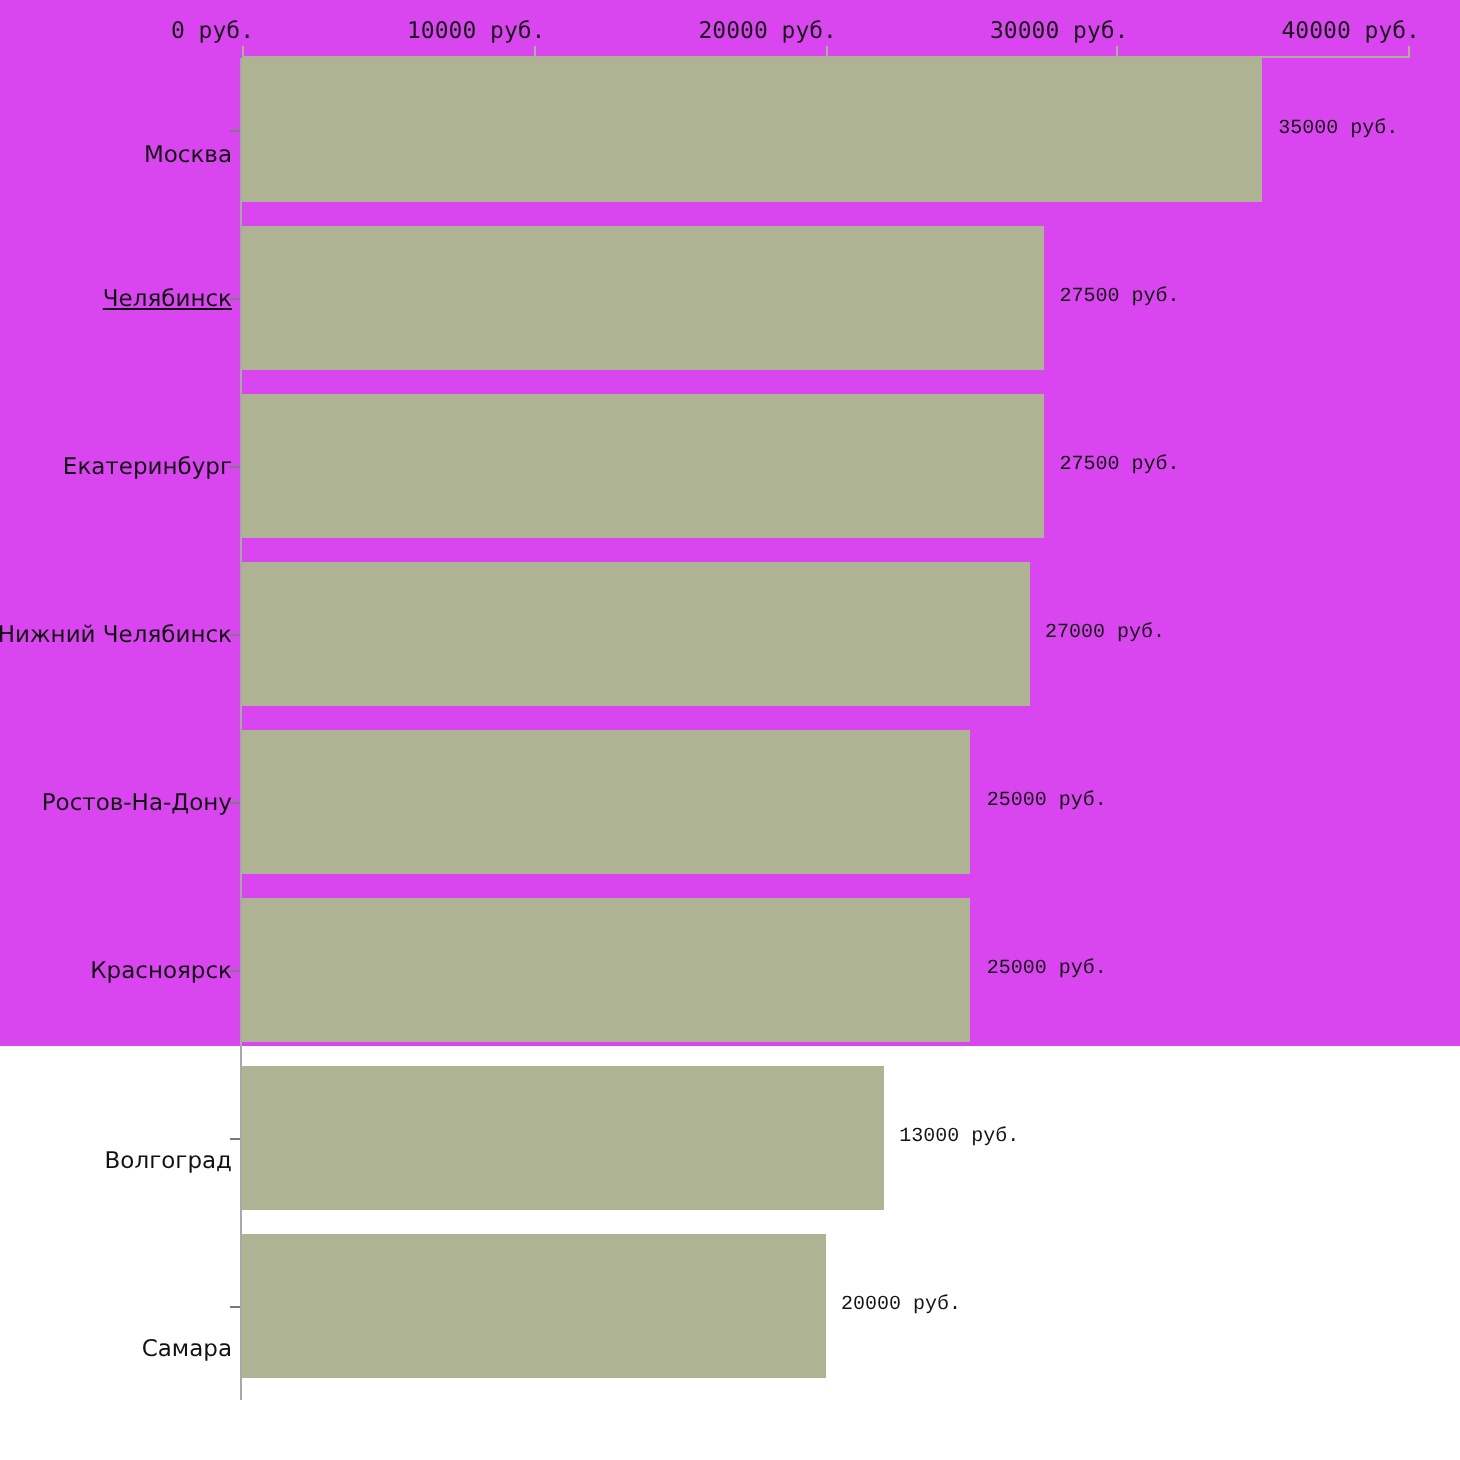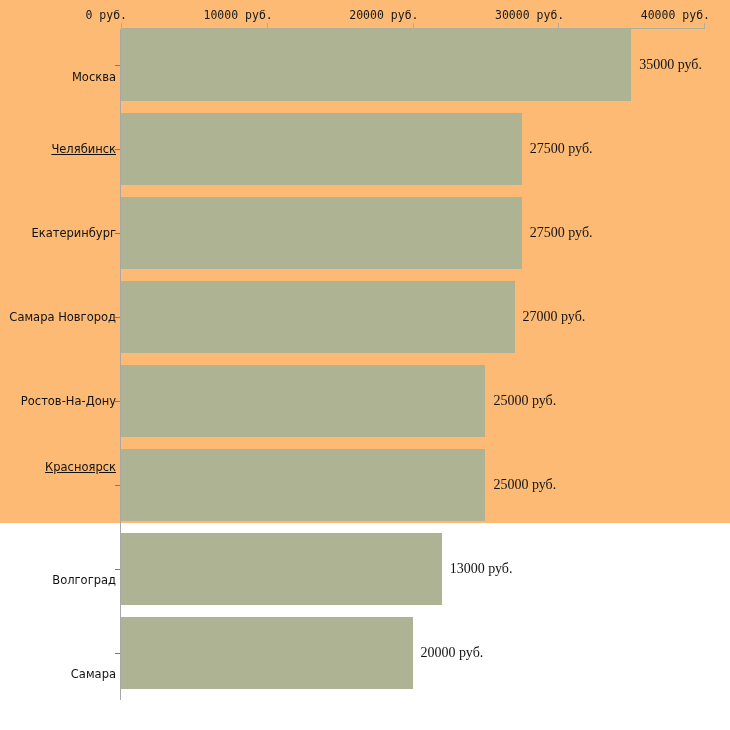--- a/index.html
+++ b/index.html
@@ -10,21 +10,21 @@
   body {
     width: 730px;
     height: 730px;
     font-family: "DejaVu Sans", sans-serif;
     overflow: hidden;
   }
   #chart-root {
     position: relative;
     width: 730px;
     height: 523px;
-    background: #fdba74;
+    background: #d946ef;
   }
 
   
   .x-axis-line {
     position: absolute;
     left: 121px;
     top: 28px;
     width: 583px;
     height: 1px;
     background: #b0b09a;
@@ -75,22 +75,22 @@
   }
 
   
   .bar {
     position: absolute;
     left: 121px;
     background: #aeb394;
   }
   .bar-value {
     position: absolute;
-    font-family: Liberation Serif, serif;
-    font-size: 14px;
+    font-family: Liberation Mono, monospace;
+    font-size: 10px;
     color: #141414;
     white-space: nowrap;
     transform: translateY(-50%);
   }
 </style>
 </head>
 <body>
 
 <div id="chart-root">
 
@@ -110,25 +110,25 @@
 
   <div class="y-axis-line"></div>
   <div id="y-ticks">
       <div class="y-tick" style="top: 65px;"></div>
       <div class="cat-label" style="top: 77px;">Москва</div>
       <div class="y-tick" style="top: 149px;"></div>
       <div class="cat-label" style="top: 149px; text-decoration: underline;">Челябинск</div>
       <div class="y-tick" style="top: 233px;"></div>
       <div class="cat-label" style="top: 233px;">Екатеринбург</div>
       <div class="y-tick" style="top: 317px;"></div>
-      <div class="cat-label" style="top: 317px;">Самара Новгород</div>
+      <div class="cat-label" style="top: 317px;">Нижний Челябинск</div>
       <div class="y-tick" style="top: 401px;"></div>
       <div class="cat-label" style="top: 401px;">Ростов-На-Дону</div>
       <div class="y-tick" style="top: 485px;"></div>
-      <div class="cat-label" style="top: 467px; text-decoration: underline;">Красноярск</div>
+      <div class="cat-label" style="top: 485px;">Красноярск</div>
       <div class="y-tick" style="top: 569px;"></div>
       <div class="cat-label" style="top: 580px;">Волгоград</div>
       <div class="y-tick" style="top: 653px;"></div>
       <div class="cat-label" style="top: 653px; margin-top: 21px;">Самара</div>
     </div>
 
   <div id="bars">
       <div class="bar" style="top: 29px; height: 72px; width: 510.125px; background: rgb(174, 179, 148);"></div>
       <div class="bar-value" style="left: 639.125px; top: 65px;">35000 руб.</div>
       <div class="bar" style="top: 113px; height: 72px; width: 400.812px; background: rgb(174, 179, 148);"></div>

